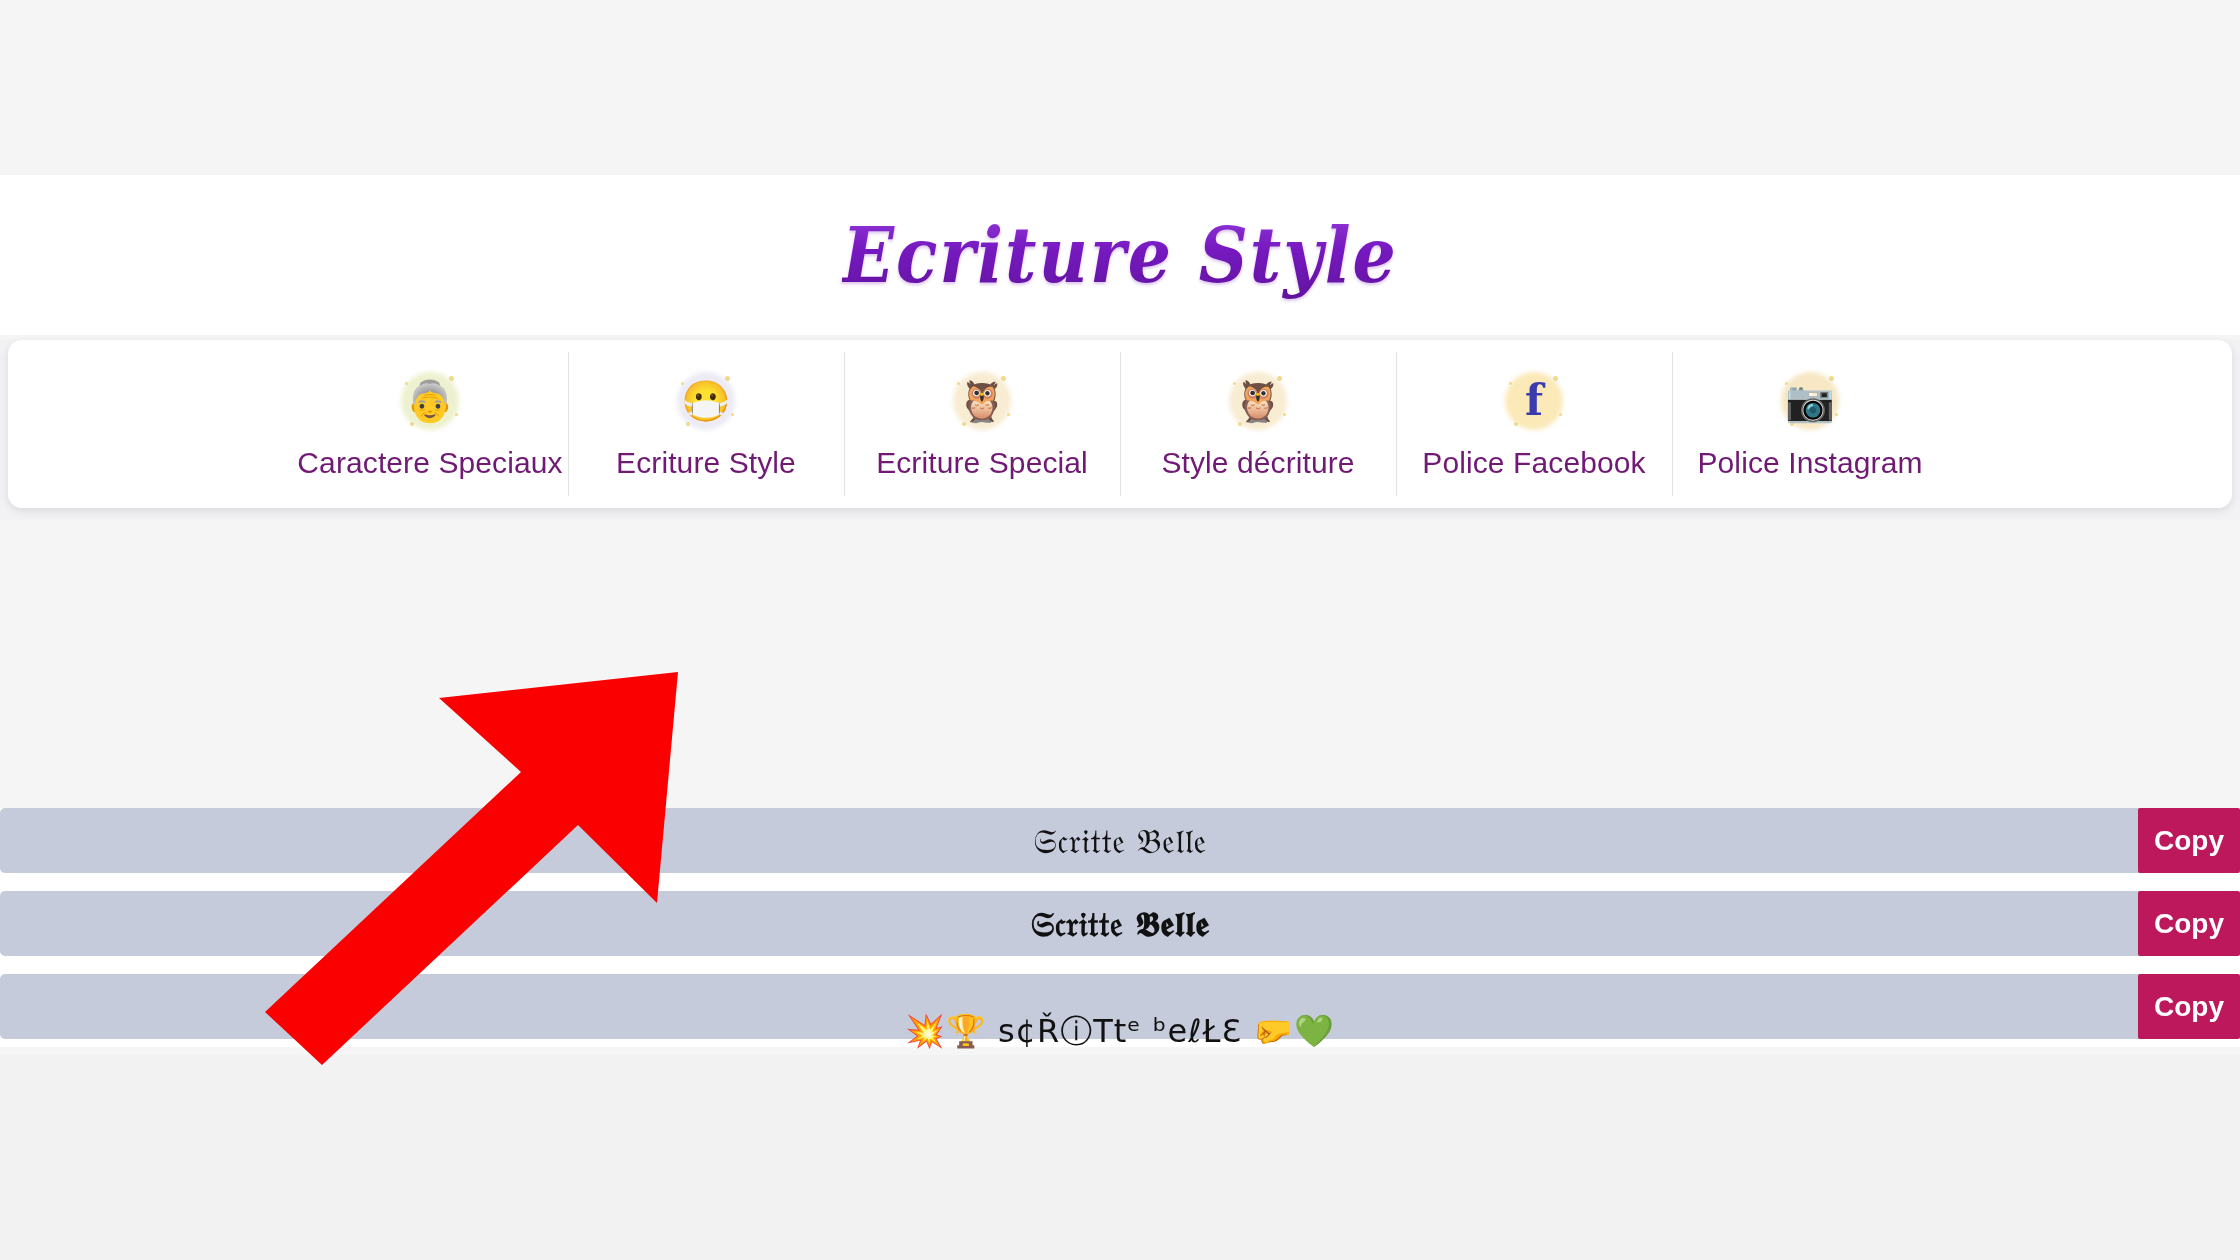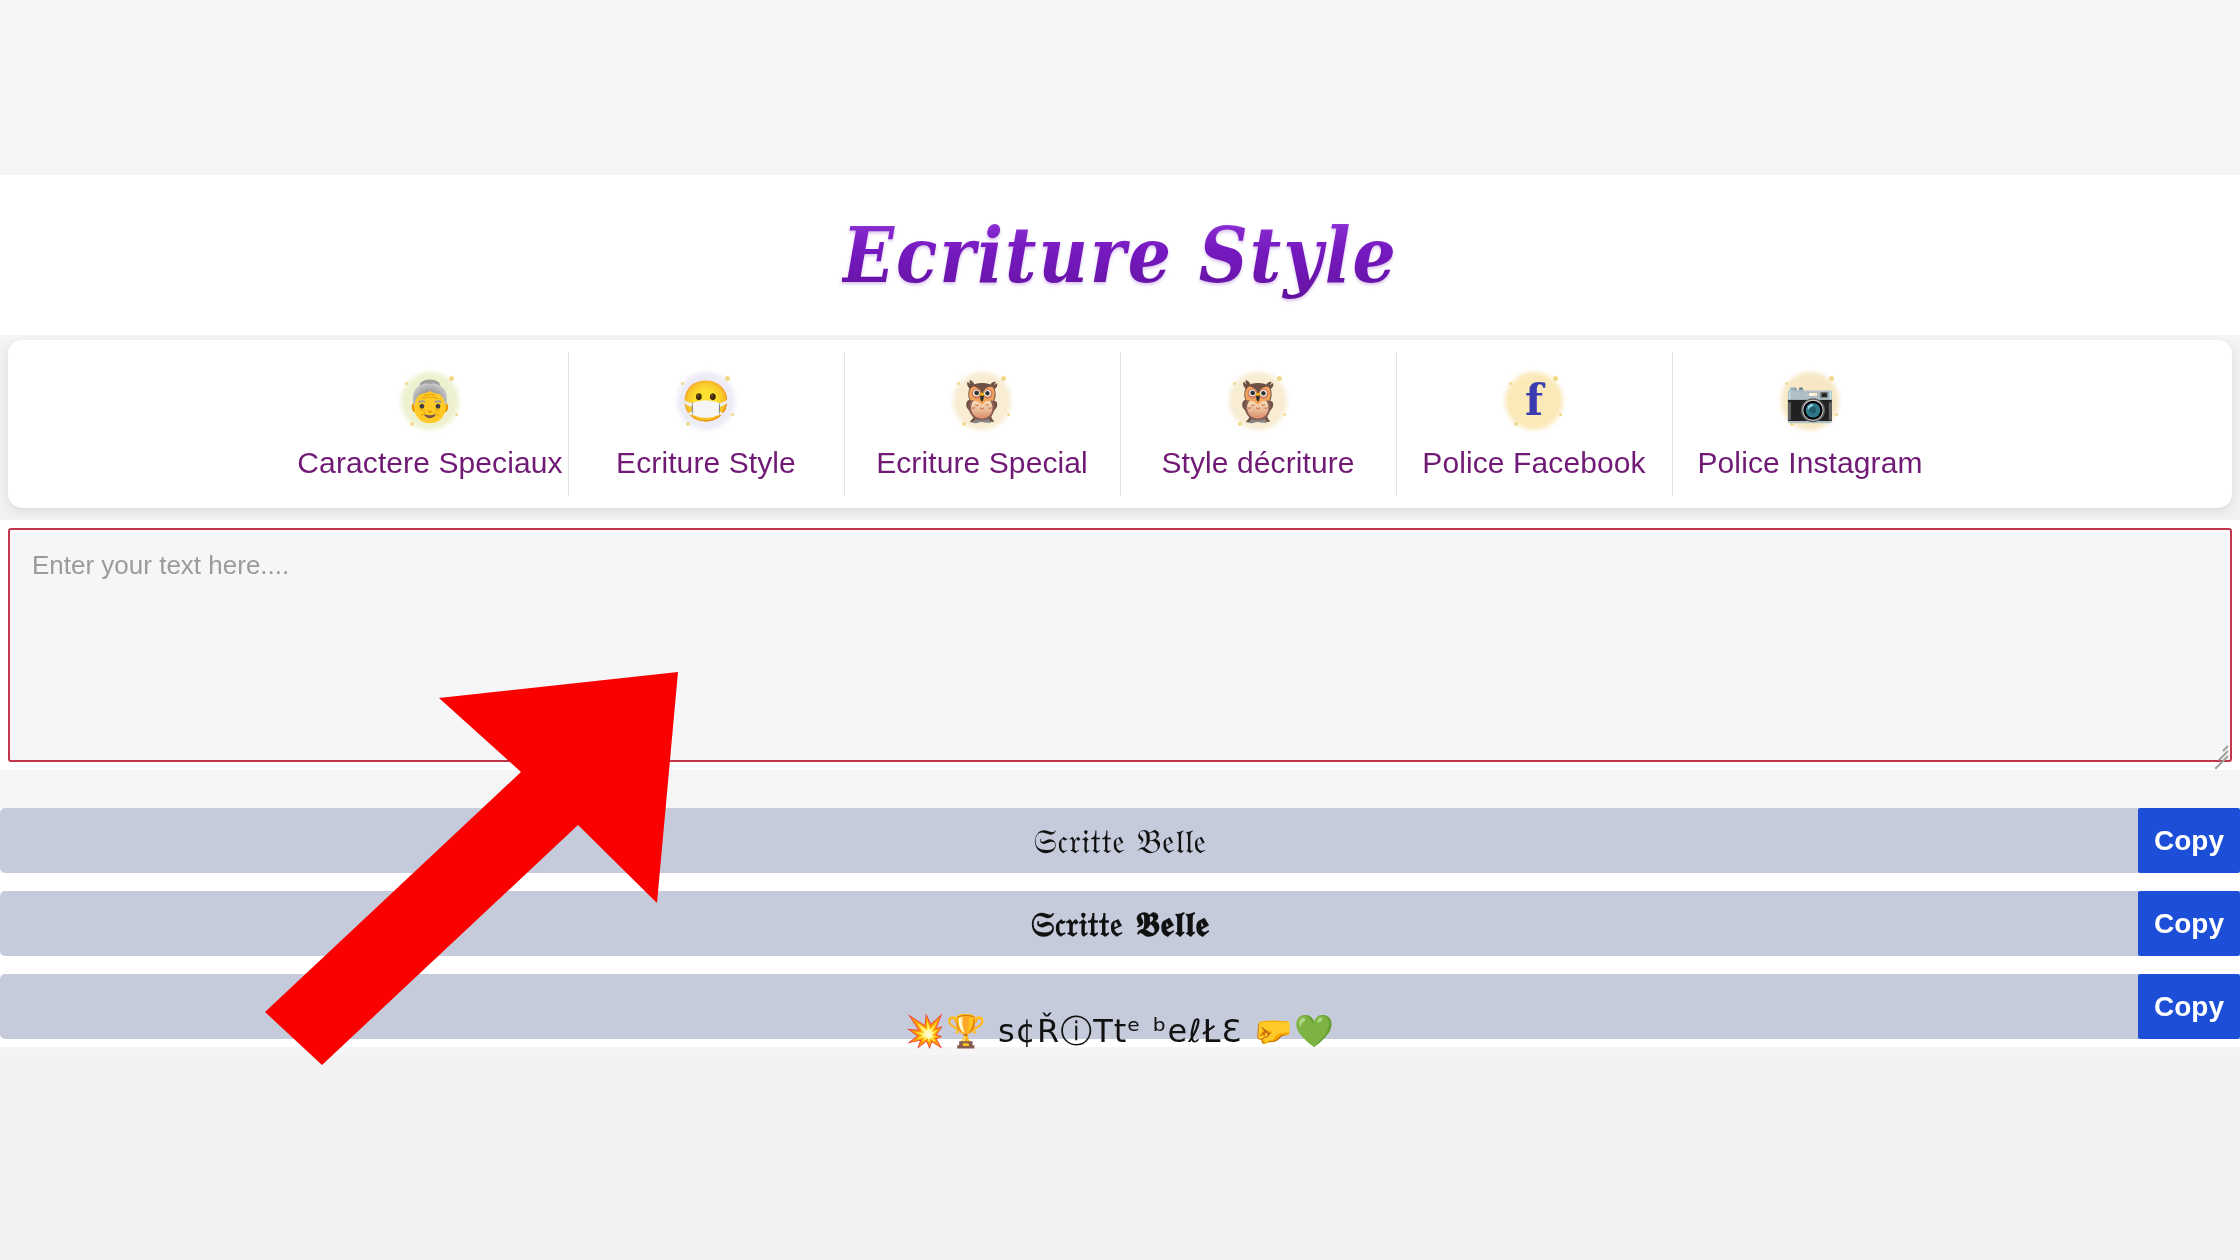--- a/index.html
+++ b/index.html
@@ -232,21 +232,21 @@
     letter-spacing: 1px;
     margin-top: 48px;
   }
 
   .copy-btn {
     position: absolute;
     right: 0; top: 0;
     height: 65px;
     min-width: 98px;
     padding: 0 16px;
-    background: #1d4ed8;
+    background: #be185d;
     color: #ffffff;
     font-size: 28px;
     font-weight: bold;
     font-family: "Liberation Sans", sans-serif;
     border: none;
     border-radius: 2px;
     cursor: pointer;
     display: flex;
     align-items: center;
     justify-content: center;
@@ -364,28 +364,20 @@
               <i></i>
             </span>
           <span class="emoji">📷</span>
         </div>
         <div class="nav-label">Police Instagram</div>
       </div>
 
     </div>
   </div>
 
-  <div class="ta-wrap">
-    <textarea class="ta" placeholder="Enter your text here...." style=""></textarea>
-    <div class="ta-grip">
-      <span></span>
-        <span></span>
-        <span></span>
-    </div>
-  </div>
 
   <div class="rows">
 
     <div class="row">
       <div class="row-text style-fraktur">𝔖𝔠𝔯𝔦𝔱𝔱𝔢 𝔅𝔢𝔩𝔩𝔢</div>
       <button class="copy-btn">Copy</button>
     </div>
 
     <div class="row">
       <div class="row-text style-fraktur-bold">𝔖𝔠𝔯𝔦𝔱𝔱𝔢 𝕭𝖊𝖑𝖑𝖊</div>

